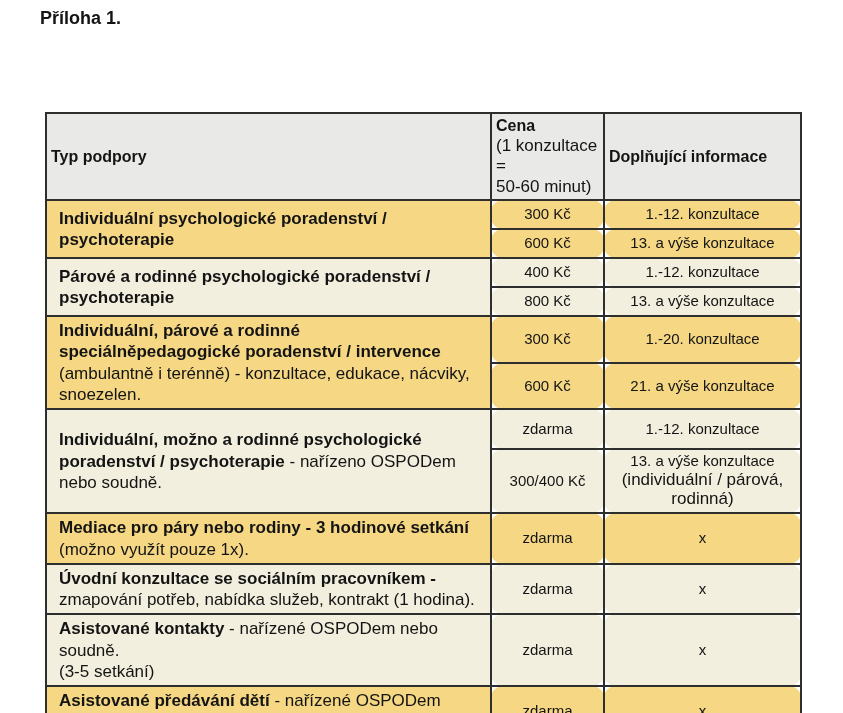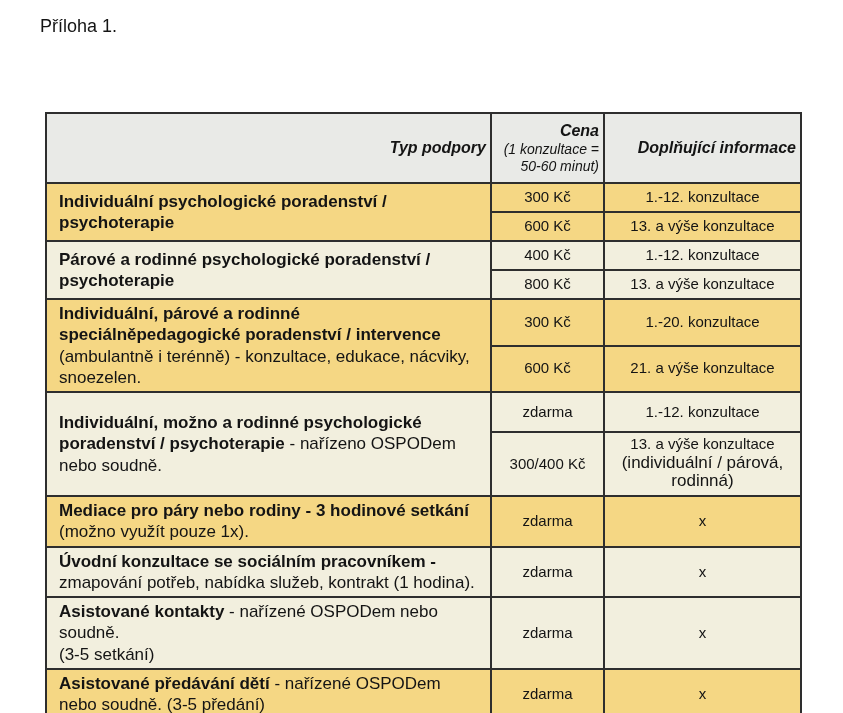--- a/index.html
+++ b/index.html
@@ -16,23 +16,23 @@
     width: 843px;
     height: 713px;
     background: #ffffff;
     font-family: "Liberation Sans", sans-serif;
     color: var(--ink);
     overflow: hidden;
   }
   .doc-title {
     position: absolute;
     left: 40px;
-    top: 16px;
+    top: 8px;
     font-size: 18px;
-    font-weight: 400;
+    font-weight: 700;
   }
   .validity {
     position: absolute;
     left: 50px;
     top: 76px;
     font-size: 16px;
     font-weight: 400;
   }
   .table-wrap {
     position: absolute;
@@ -44,40 +44,40 @@
     table-layout: fixed;
     width: 755px;
   }
   th, td {
     border: 2px solid var(--border);
     vertical-align: middle;
     line-height: 1.25;
   }
   thead th {
     background: var(--hdr);
-    text-align: right;
+    text-align: left;
     font-weight: 700;
     font-size: 16px;
     height: 70px;
     padding: 2px 4px;
-    font-style: italic;
   }
   .cena-title { display: block; font-weight: 700; font-size: 16px; }
-  .cena-sub { display: block; font-weight: 400; font-size: 14px; line-height: 1.2; }
+  .cena-sub { display: block; font-weight: 400; font-size: 17px; line-height: 1.2; }
   .title-cell {
     text-align: left;
     padding: 3px 12px;
     font-size: 17px;
   }
   .b { font-weight: 700; }
   .note { display: block; }
   .price-cell, .info-cell {
     text-align: center;
     padding: 2px 16px;
     font-size: 15px;
+    border-radius: 12px;
   }
   .small-note { display: block; font-size: 17px; line-height: 1.1; padding-bottom: 2px; }
   tbody.bg-yellow td { background: var(--yellow); }
   tbody.bg-cream  td { background: var(--cream); }
   tr.h29 { height: 29px; }
   tr.h42 { height: 42px; margin-left: 26px; }
   tr.h40 { height: 40px; }
   tr.h48 { height: 48px; }
   tr.h47 { height: 44px; }
   tr.h45 { height: 45px; margin-top: 35px; }

